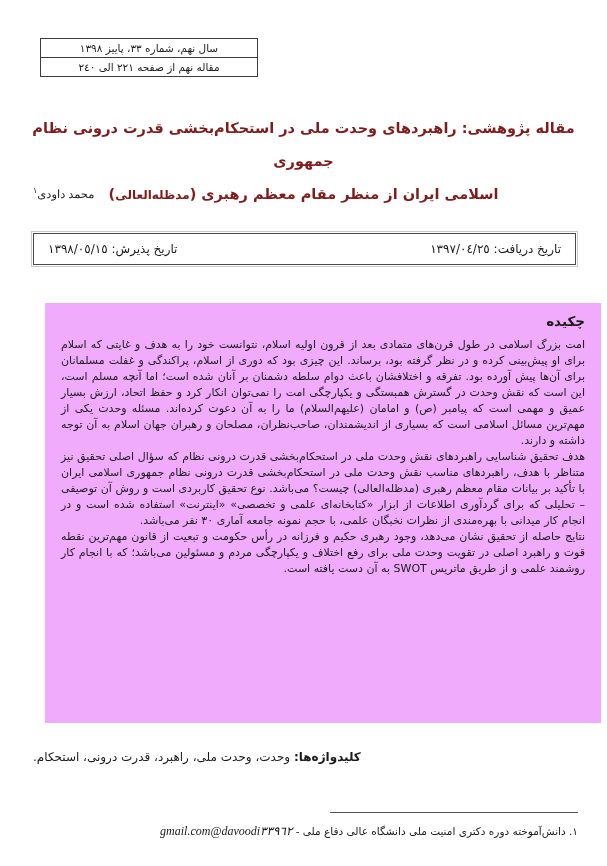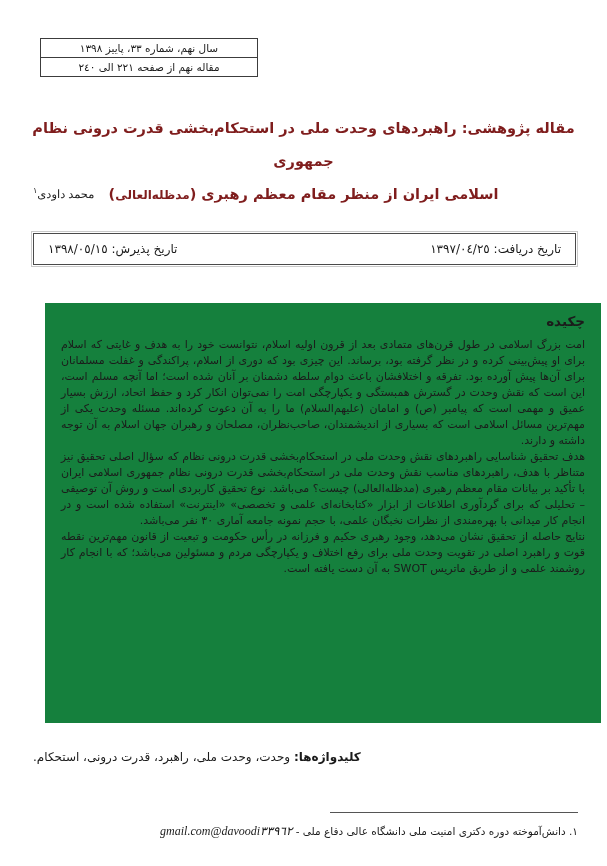--- a/index.html
+++ b/index.html
@@ -126,21 +126,21 @@
 
 <div class="author">
   <span>محمد داودی</span><sup>١</sup>
 </div>
 
 <div class="dates-box">
   <span>تاریخ دریافت: ١٣٩٧/٠٤/٢٥</span>
   <span>تاریخ پذیرش: ١٣٩٨/٠٥/١٥</span>
 </div>
 
-<div class="abstract-box" style="background: #15803d;">
+<div class="abstract-box" style="background: #f0abfc;">
   <div class="abstract-heading">چکیده</div>
   <p>امت بزرگ اسلامی در طول قرن‌های متمادی بعد از قرون اولیه اسلام، نتوانست خود را به هدف و غایتی که اسلام برای او پیش‌بینی کرده و در نظر گرفته بود، برساند. این چیزی بود که دوری از اسلام، پراکندگی و غفلت مسلمانان برای آن‌ها پیش آورده بود. تفرقه و اختلافشان باعث دوام سلطه دشمنان بر آنان شده است؛ اما آنچه مسلم است، این است که نقش وحدت در گسترش همبستگی و یکپارچگی امت را نمی‌توان انکار کرد و حفظ اتحاد، ارزش بسیار عمیق و مهمی است که پیامبر (ص) و امامان (علیهم‌السلام) ما را به آن دعوت کرده‌اند. مسئله وحدت یکی از مهم‌ترین مسائل اسلامی است که بسیاری از اندیشمندان، صاحب‌نظران، مصلحان و رهبران جهان اسلام به آن توجه داشته و دارند.</p>
   <p>هدف تحقیق شناسایی راهبردهای نقش وحدت ملی در استحکام‌بخشی قدرت درونی نظام که سؤال اصلی تحقیق نیز متناظر با هدف، راهبردهای مناسب نقش وحدت ملی در استحکام‌بخشی قدرت درونی نظام جمهوری اسلامی ایران با تأکید بر بیانات مقام معظم رهبری (مدظله‌العالی) چیست؟ می‌باشد. نوع تحقیق کاربردی است و روش آن توصیفی – تحلیلی که برای گردآوری اطلاعات از ابزار «کتابخانه‌ای علمی و تخصصی» «اینترنت» استفاده شده است و در انجام کار میدانی با بهره‌مندی از نظرات نخبگان علمی، با حجم نمونه جامعه آماری ٣٠ نفر می‌باشد.</p>
   <p class="centered-last">نتایج حاصله از تحقیق نشان می‌دهد، وجود رهبری حکیم و فرزانه در رأس حکومت و تبعیت از قانون مهم‌ترین نقطه قوت و راهبرد اصلی در تقویت وحدت ملی برای رفع اختلاف و یکپارچگی مردم و مسئولین می‌باشد؛ که با انجام کار روشمند علمی و از طریق ماتریس SWOT به آن دست یافته است.</p>
 </div>
 
 <div class="keywords">
   <span class="kw-label">کلیدواژه‌ها:</span><span> وحدت، وحدت ملی، راهبرد، قدرت درونی، استحکام.</span>
 </div>
 

